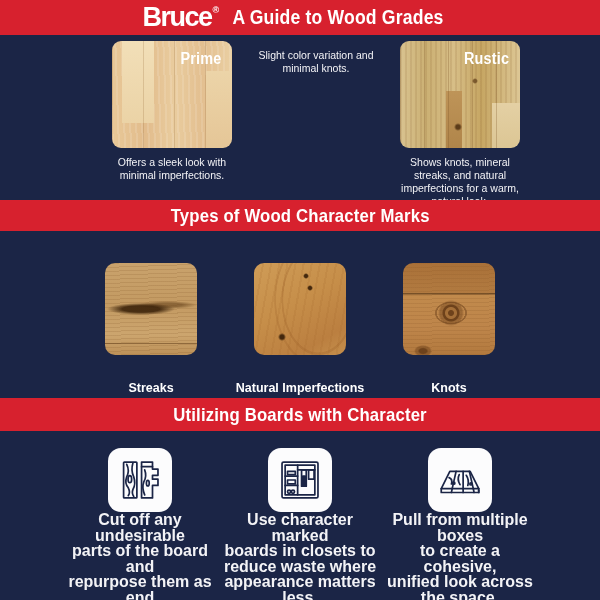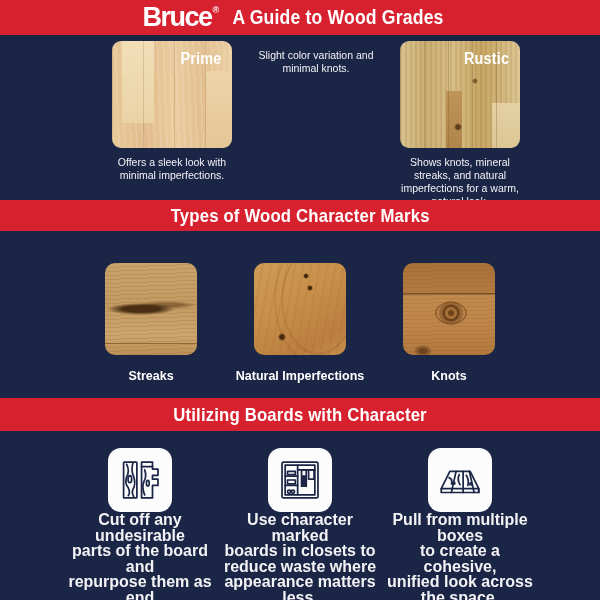--- a/index.html
+++ b/index.html
@@ -34,21 +34,21 @@
   .grade-caption{
     margin-top:8px;width:152px;text-align:center;color:#F3F3F6;
     font-weight:normal;font-size:10.5px;line-height:13px;white-space:pre-line;
   }
 
   
   #marks{top:263px;gap:57px;}
   .mark-col{width:92px;}
   .swatch-sm{width:92px;height:92px;border-radius:10px;}
   .mark-label{
-    margin-top:14px;color:#fff;font-weight:bold;font-size:12.5px;white-space:nowrap;text-align:center;
+    margin-top:26px;color:#fff;font-weight:bold;font-size:12.5px;white-space:nowrap;text-align:center;
   }
 
   
   #util{top:448px;}
   .util-col{width:160px;}
   .icon-card{
     width:64px;height:64px;background:#FCFCFD;border-radius:13px;
     display:flex;align-items:center;justify-content:center;
   }
   .icon-card svg{display:block;}

